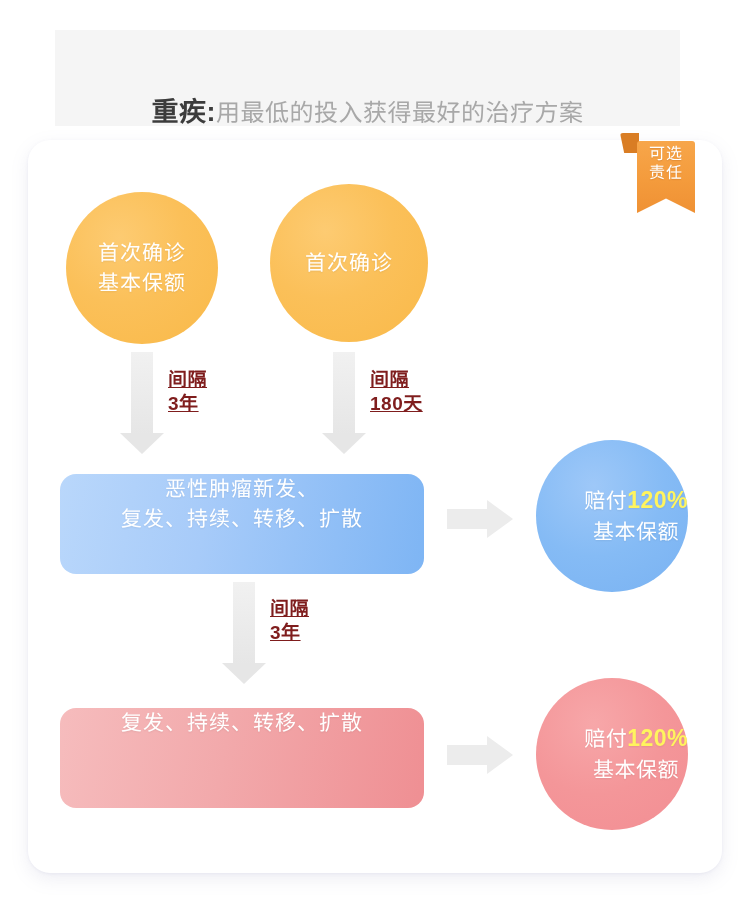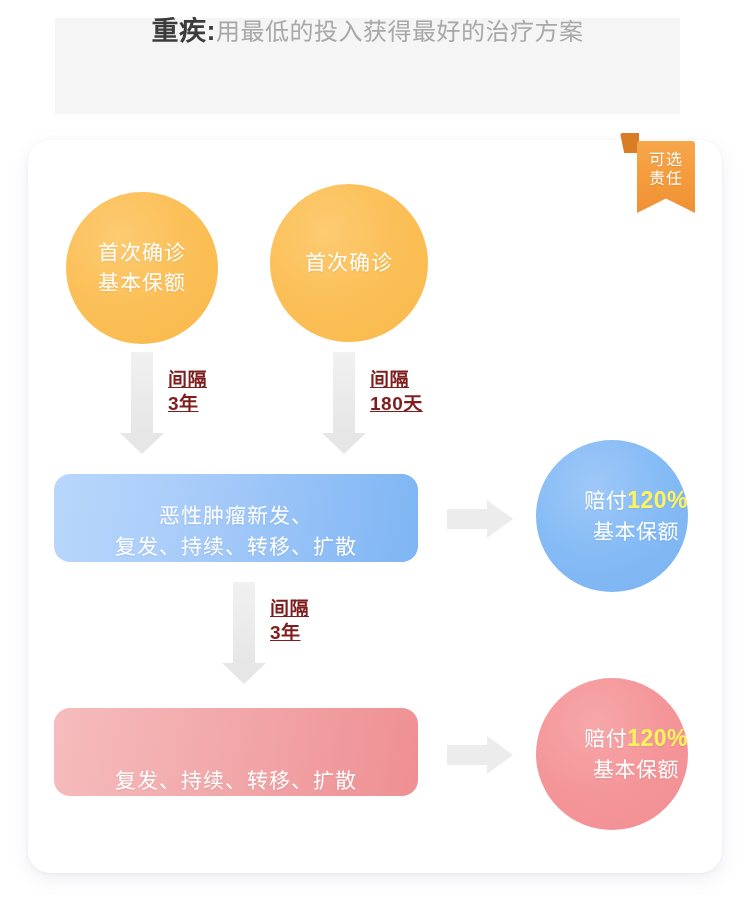--- a/index.html
+++ b/index.html
@@ -14,26 +14,26 @@
     font-family: "Liberation Sans", "DejaVu Sans", sans-serif;
     overflow: hidden;
     position: relative;
     -webkit-font-smoothing: antialiased;
   }
 
   
   .header-bar {
     position: absolute;
     left: 55px;
-    top: 18px;
+    top: 30px;
     width: 625px;
     height: 96px;
     background: #f5f5f5;
     display: flex;
-    align-items: flex-start;
+    align-items: flex-end;
     justify-content: center;
   }
   .header-title {
     font-size: 25px;
     letter-spacing: 0.5px;
     white-space: nowrap;
     line-height: 1;
   }
   .header-title .strong {
     color: #3c3c3c;
@@ -65,21 +65,21 @@
     left: 637px;
     top: 141px;
     width: 58px;
     height: 72px;
     background: linear-gradient(180deg, #f7a64a 0%, #f49b3c 55%, #ef9134 100%);
     border-radius: 3px 3px 0 0;
     display: flex;
     flex-direction: column;
     align-items: center;
     justify-content: flex-start;
-    padding-top: 9px;
+    padding-top: 3px;
     box-sizing: border-box;
     -webkit-clip-path: polygon(0 0, 100% 0, 100% 100%, 50% 80%, 0 100%);
     clip-path: polygon(0 0, 100% 0, 100% 100%, 50% 80%, 0 100%);
     z-index: 5;
   }
   .ribbon-fold {
     position: absolute;
     left: 620px;
     top: 133px;
     width: 19px;
@@ -163,26 +163,26 @@
     letter-spacing: 0.5px;
     text-decoration: underline;
   }
   #label-a { left: 168px; top: 368px; }
   #label-b { left: 370px; top: 368px; }
   #label-c { left: 270px; top: 597px; }
 
   
   .pill {
     position: absolute;
-    left: 54px;
+    left: 60px;
     width: 364px;
-    height: 88px;
+    height: 100px;
     border-radius: 16px;
     display: flex;
-    align-items: flex-end;
+    align-items: flex-start;
     justify-content: center;
   }
   #pill-blue {
     top: 474px;
     background: linear-gradient(100deg, #b9d7fb 0%, #a7cbf9 40%, #7eb5f4 100%);
   }
   #pill-pink {
     top: 708px;
     background: linear-gradient(100deg, #f6bcbd 0%, #f2a9ab 45%, #ef8f93 100%);
   }

